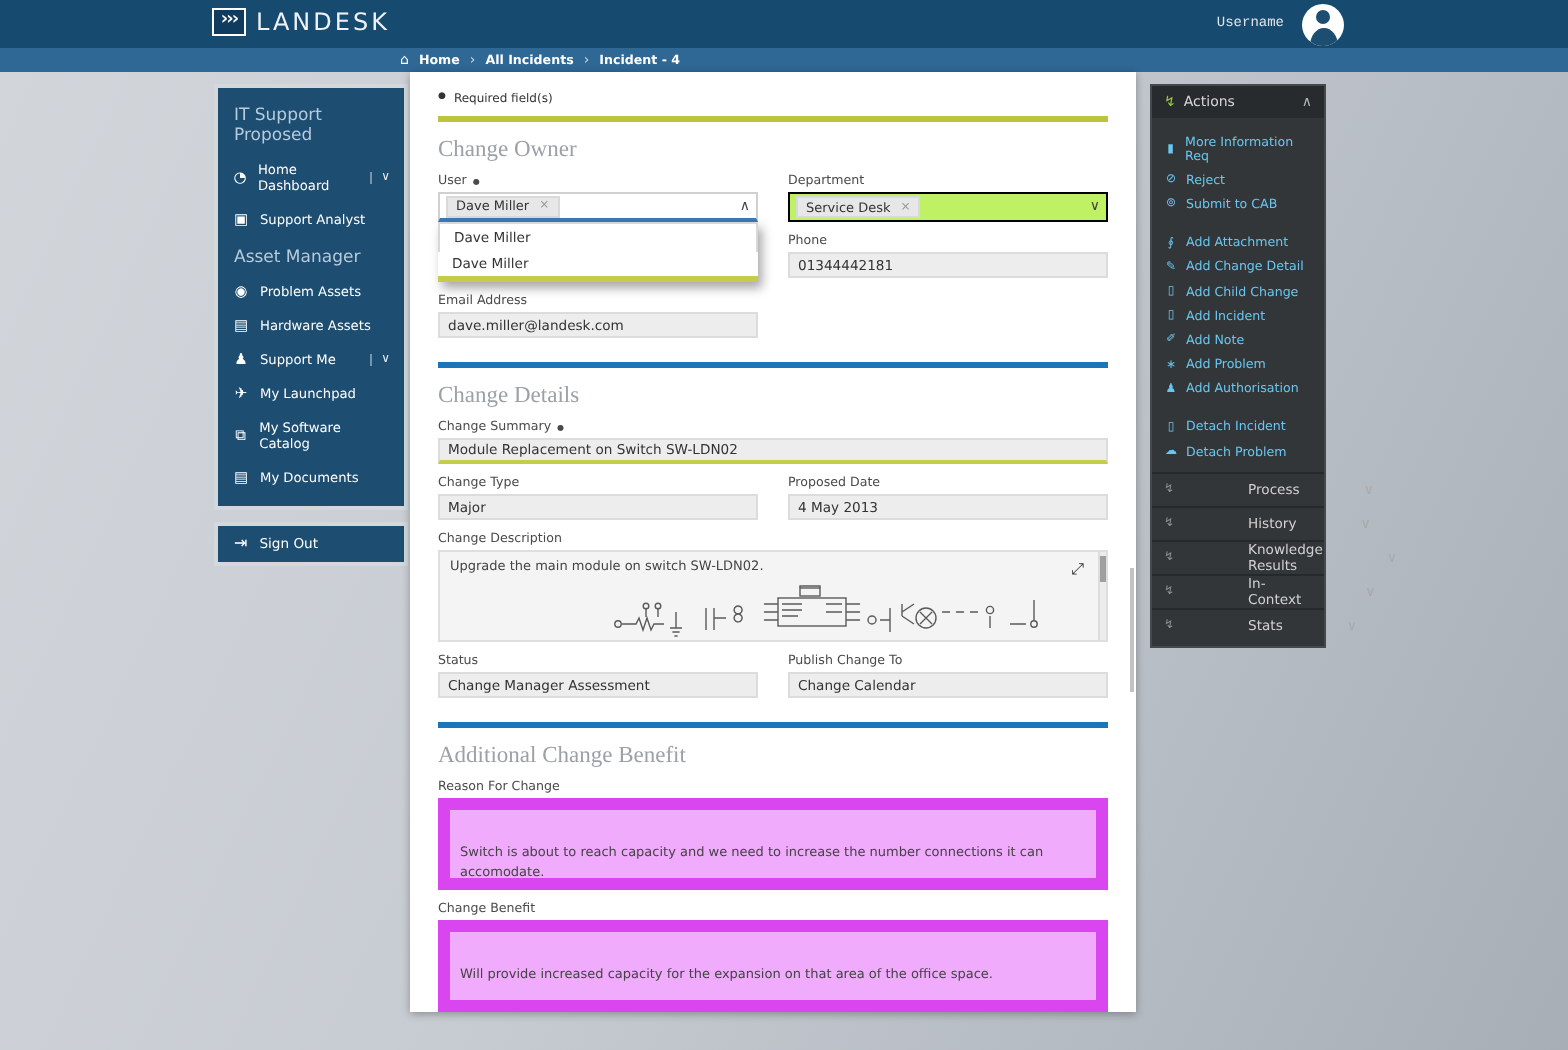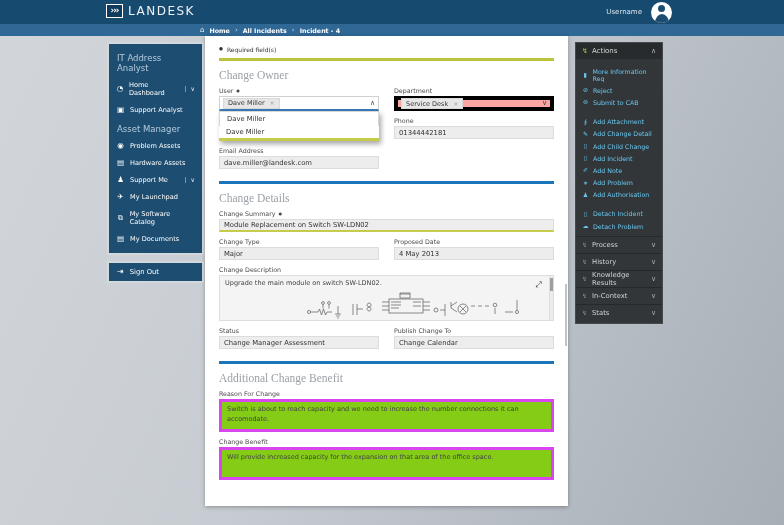--- a/index.html
+++ b/index.html
@@ -9,21 +9,21 @@
     background:linear-gradient(115deg,#d2d6db 0%,#c7ccd2 45%,#a7aeb6 100%);
     font-family:"DejaVu Sans","Liberation Sans",sans-serif;
   }
   
   .topbar{position:absolute;top:0;left:0;right:0;height:24px;background:#174a6f;}
   .logo{position:absolute;left:106px;top:4px;display:flex;align-items:center;gap:5px;}
   .logo-mark{width:17px;height:14px;border:1px solid #fff;background:#0f3c5e;color:#fff;
     display:flex;align-items:center;justify-content:center;font-size:9px;font-weight:bold;
     letter-spacing:-1px;line-height:1;padding-bottom:1px;}
   .logo-text{color:#eef2f6;font-size:12px;letter-spacing:1.5px;}
-  .user-area{position:absolute;right:112px;top:0;height:24px;display:flex;align-items:center;gap:9px;}
+  .user-area{position:absolute;right:112px;top:0;height:24px;display:flex;align-items:center;gap:9px;font-family:Liberation Mono, monospace;}
   .username{color:#dce5ec;font-size:7px;}
   .avatar{width:21px;height:21px;border-radius:50%;background:#fff;position:relative;overflow:hidden;display:inline-block;}
   .avatar .head{position:absolute;top:3.5px;left:7px;width:7px;height:7px;border-radius:50%;background:#1d4d71;}
   .avatar .body{position:absolute;top:12px;left:3.5px;width:14px;height:10px;background:#1d4d71;border-radius:50% 50% 0 0/90% 90% 0 0;}
   .breadbar{position:absolute;top:24px;left:0;right:0;height:12px;background:#2f6795;}
   .crumbs{position:absolute;left:200px;top:0;height:12px;display:flex;align-items:center;gap:5px;color:#fff;}
   .crumb-home{font-size:7px;line-height:1;}
   .crumb{font-size:6.3px;font-weight:bold;}
   .sep{font-size:7px;color:#cfdce8;line-height:1;}
   
@@ -45,50 +45,50 @@
   .req-dot{font-size:4.5px;line-height:1;}
   .lime-bar{height:3px;background:#bcc43e;margin-top:5px;}
   .sec-title{font-size:11.5px;color:#9ba1a7;font-weight:400;margin-top:8px;font-family:Liberation Serif, serif;}
   .grid2{display:grid;grid-template-columns:1fr 1fr;column-gap:15px;align-items:start;}
   .f-label{display:flex;align-items:center;gap:3px;font-size:6.3px;color:#4a4a4a;margin:6px 0 2px;}
   .f-label .req-dot{font-size:4px;}
   .field{height:13px;background:#ededed;border:1px solid #dcdcdc;display:flex;align-items:center;
     padding:0 4px;font-size:6.8px;color:#333;}
   .combo{height:15px;display:flex;align-items:center;padding:0 3px;}
   .combo.open{background:#fff;border:1px solid #d0d0d0;border-bottom:2px solid #3a7ab8;}
-  .combo.closed{background:#fca5a5;border:4px solid #000000;}
+  .combo.closed{background:#bef264;border:1px solid #000000;}
   .chip{display:flex;align-items:center;gap:5px;background:#e7e7e7;border:1px solid #d9d9d9;
     height:11px;padding:0 4px;font-size:6.5px;color:#333;}
   .chip .x{color:#999;font-size:6px;line-height:1;}
   .combo .chev{margin-left:auto;font-size:7px;color:#444;line-height:1;}
   .dd{position:relative;width:100%;background:#fff;box-shadow:2px 3px 5px rgba(0,0,0,.35);}
   .dd-opt{height:15px;display:flex;align-items:center;padding:0 7px;font-size:6.8px;color:#333;}
   .dd-opt.first{border:1px solid #d8d8d8;border-bottom:none;}
   .dd-opt.last{border-bottom:3px solid #c5cc4a;}
   .blue-div{height:3px;background:#1b75bb;margin-top:12px;}
   .summary-field{border-bottom:2px solid #c5cc4a;}
   .desc-box{position:relative;height:46px;background:#f4f4f4;border:1px solid #dedede;margin-top:1px;}
   .desc-text{font-size:6.5px;color:#444;padding:3px 5px;}
   .desc-diagram{position:absolute;left:85px;bottom:1px;}
   .expand-ic{position:absolute;right:11px;top:5px;font-size:8px;color:#333;line-height:1;}
   .desc-sb{position:absolute;right:0;top:0;bottom:0;width:4px;background:#ececec;border-left:1px solid #ddd;}
   .desc-sb-thumb{position:absolute;top:2px;right:0;width:3px;height:13px;background:#9f9f9f;}
-  .ta{background:#84cc16;border:3px solid #d946ef;font-size:6.5px;color:#444;padding:3px 5px;line-height:1.5;}
+  .ta{background:#f0abfc;border:6px solid #d946ef;font-size:6.5px;color:#444;padding:17px 5px;line-height:1.5;}
   .ta.r{height:33px;}
   .main-sb{position:absolute;right:1px;top:248px;width:2px;height:62px;background:#c2c2c2;}
   
   .rsb{position:absolute;left:575px;top:42px;width:88px;background:#323639;border:1px solid #45494d;padding-bottom:2px;}
   .rsb-head{height:16px;background:#282b2d;display:flex;align-items:center;padding:0 6px;color:#d6d6d6;font-size:7px;}
   .rsb-head .bolt{color:#9ac93f;font-size:7px;margin-right:4px;line-height:1;}
   .rsb-head .chev{margin-left:auto;color:#b5b5b5;font-size:7px;line-height:1;}
   .rsb-list{padding:6px 0 4px;}
   .act{display:flex;align-items:center;gap:4px;padding:2.6px 6px;color:#69c6ee;font-size:6.3px;cursor:default;}
   .act .ic{width:7px;text-align:center;font-size:6px;line-height:1;}
   .rsb-gap{height:7px;}
-  .csec{display:flex;align-items:center;height:17px;padding:0 6px;border-top:1px solid #26292b;color:#d2d2d2;font-size:6.8px;}
+  .csec{display:flex;align-items:center;height:17px;padding:0 6px;border-top:1px solid #26292b;color:#d2d2d2;font-size:6.8px;gap:32px;}
   .csec .ic{color:#8a8f93;font-size:6px;margin-right:5px;line-height:1;}
   .csec .chev{margin-left:auto;color:#aaa;font-size:7px;line-height:1;}
 </style>
 </head>
 <body>
 
 <div class="screen">
 
   <div class="topbar">
     <div class="logo">
@@ -110,21 +110,21 @@
       <span class="crumb">Home</span>
       <span class="sep">›</span>
       <span class="crumb">All Incidents</span>
       <span class="sep">›</span>
       <span class="crumb">Incident - 4</span>
     </div>
   </div>
 
   <div class="lsb">
     <div class="lsb-nav">
-      <div class="lsb-heading">IT Address Analyst</div>
+      <div class="lsb-heading">IT Support Proposed</div>
       <div class="lsb-item">
         <span class="ic">◔</span>
         <span>Home Dashboard</span>
         <span class="lsb-exp">∨</span>
       </div>
       <div class="lsb-item">
         <span class="ic">▣</span>
         <span>Support Analyst</span>
       </div>
       <div class="lsb-heading">Asset Manager</div>

